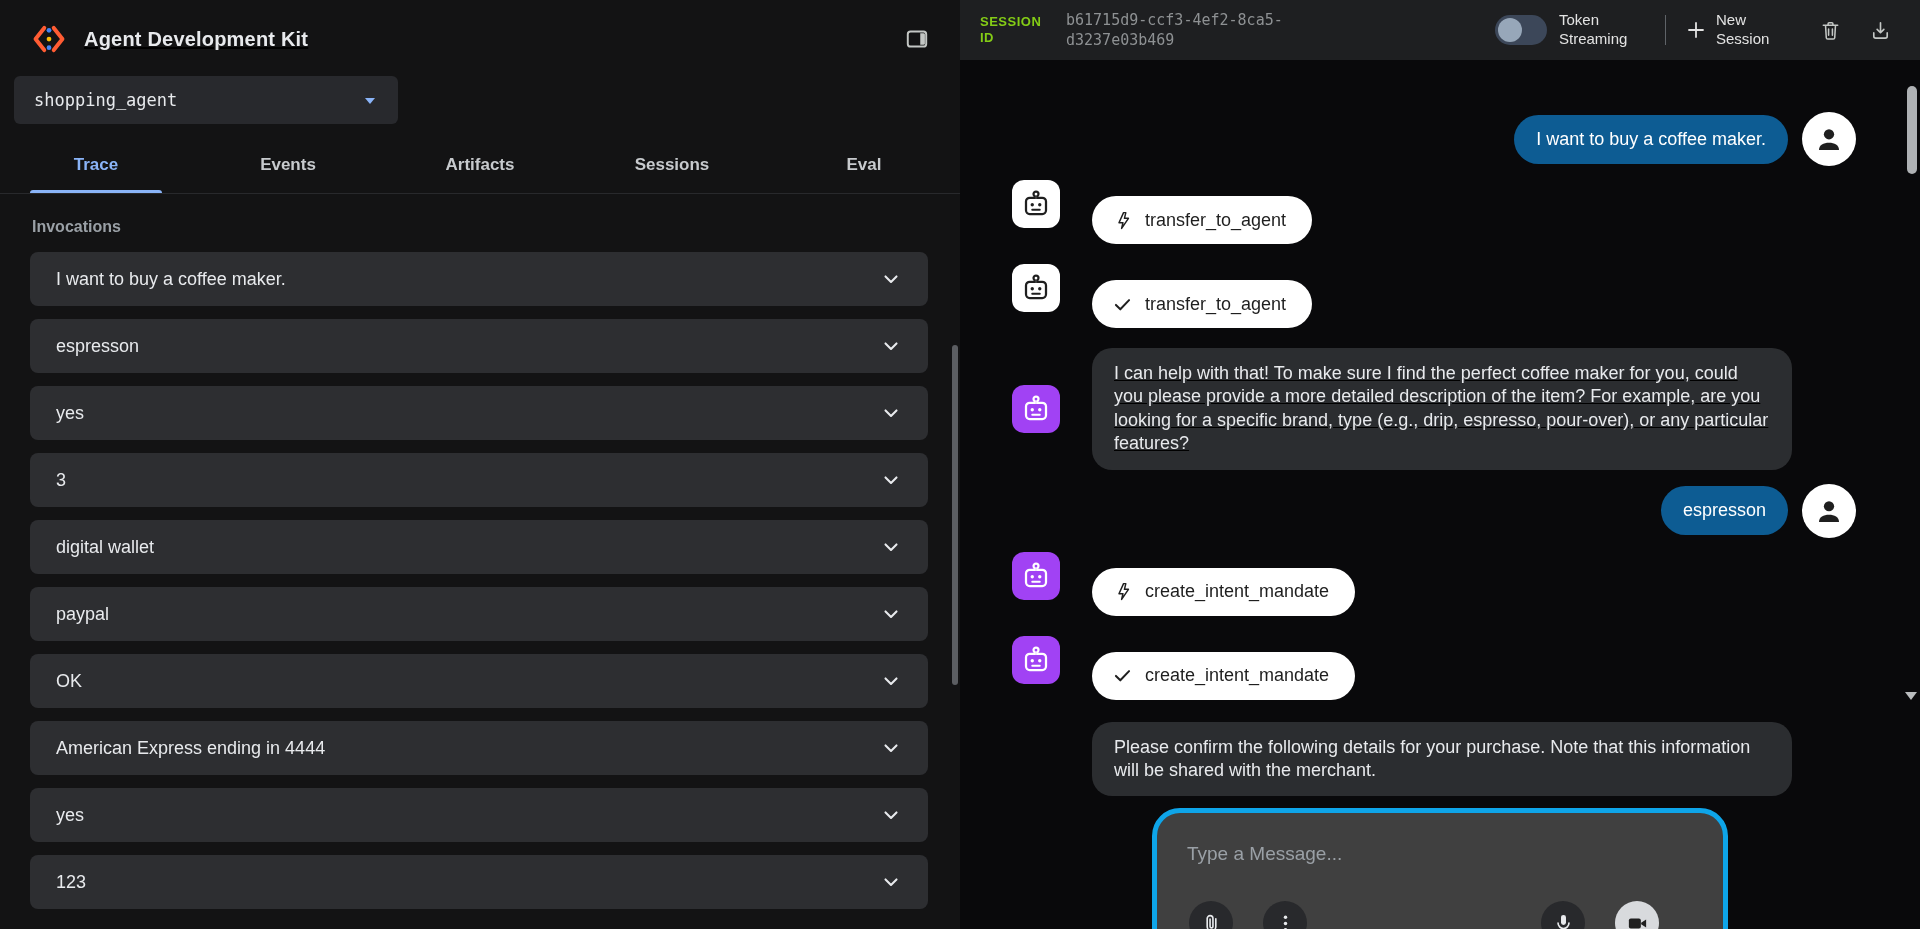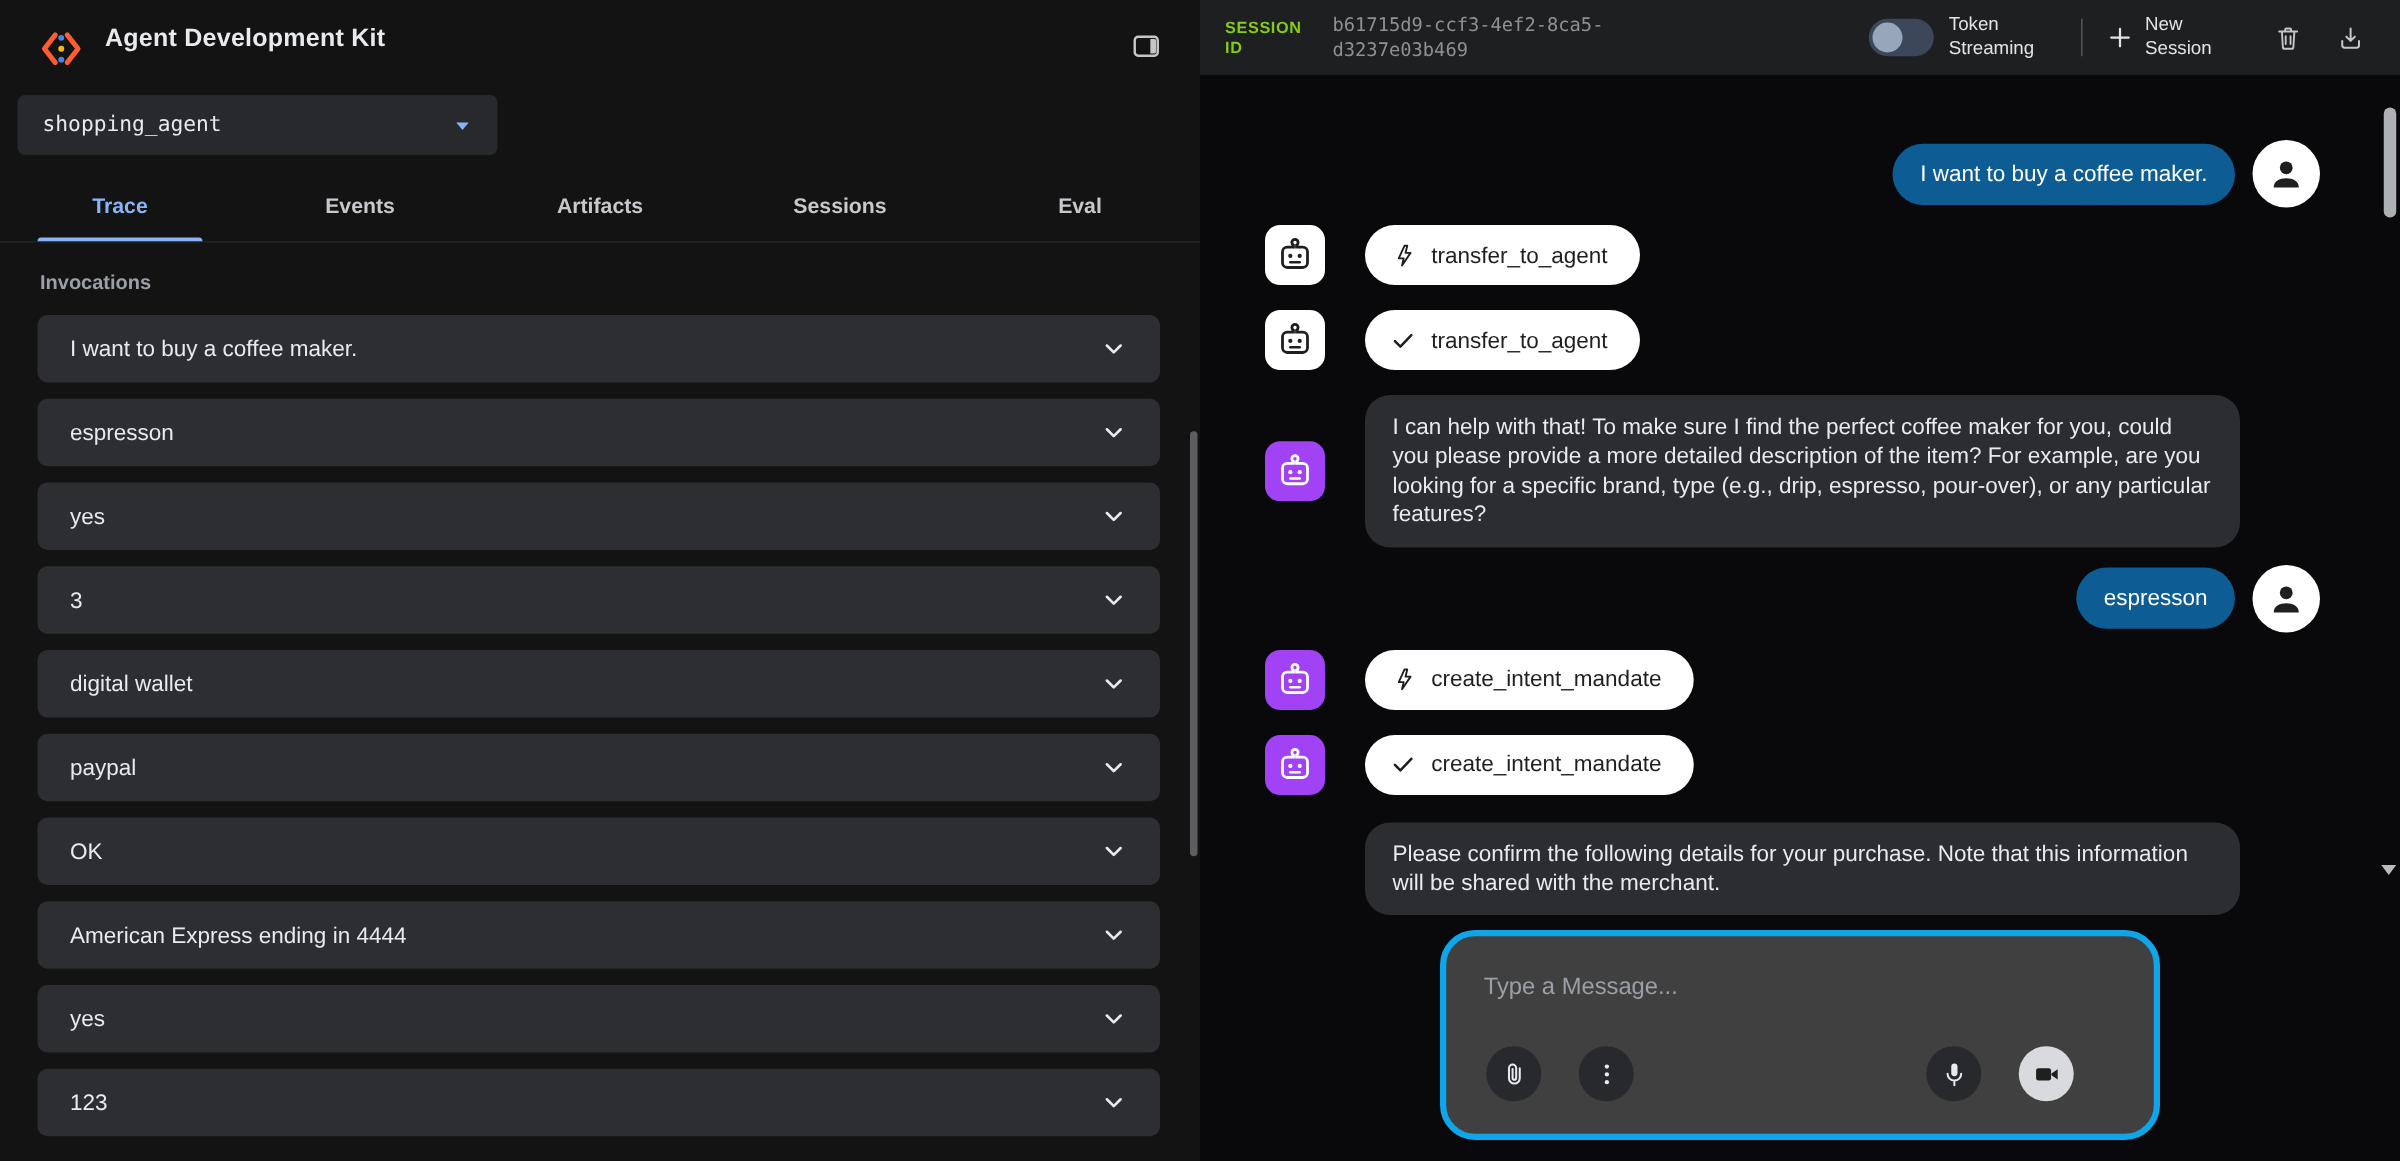--- a/index.html
+++ b/index.html
@@ -2,21 +2,21 @@
 <html><head>
 <meta charset="utf-8">
 <style>
   * { margin:0; padding:0; box-sizing:border-box; }
   html,body { width:1920px; height:929px; overflow:hidden; background:#000; }
   body { font-family:"Liberation Sans", sans-serif; }
   .app { display:flex; width:1920px; height:929px; }
 
   
   .left-panel { width:960px; height:100%; background:#131314; position:relative; display:flex; flex-direction:column; flex-shrink:0; }
-  .lp-header { display:flex; align-items:flex-start; padding:20px 26px 10px 30px; }
+  .lp-header { display:flex; align-items:center; padding:20px 26px 10px 30px;text-decoration:underline; }
   .logo { width:38px; height:38px; margin-right:16px; flex-shrink:0; }
   .app-title { color:#e8eaed; font-size:20px; font-weight:700; letter-spacing:.2px; flex:1; }
   .collapse-btn { width:34px; height:34px; display:flex; align-items:center; justify-content:center; color:#c4c7c5; cursor:pointer; border-radius:6px; }
   .collapse-btn svg { width:26px; height:26px; }
 
   .agent-select { margin:8px 0 4px 14px; width:384px; height:48px; background:#28292d; border-radius:6px; display:flex; align-items:center; padding:0 16px 0 20px; cursor:pointer; }
   .agent-select .val { font-family:"DejaVu Sans Mono", monospace; color:#e8eaed; font-size:17px; flex:1; }
   .agent-select .dd-arrow { color:#8ab4f8; width:24px; height:24px; }
 
   .tabs { display:flex; height:58px; margin-top:8px; border-bottom:1px solid #28292c; }
@@ -62,21 +62,21 @@
   .user-avatar { width:54px; height:54px; border-radius:50%; background:#fff; color:#1f1f1f; display:flex; align-items:center; justify-content:center; margin-left:14px; flex-shrink:0; }
   .user-avatar svg { width:30px; height:30px; }
 
   .msg-bot { display:flex; align-items:center; padding-left:52px; }
   .avatar { width:48px; height:48px; border-radius:12px; display:flex; align-items:center; justify-content:center; margin-right:32px; flex-shrink:0; align-self:flex-start; }
   .avatar svg { width:30px; height:30px; }
   .avatar.white { background:#ffffff; color:#1f1f1f; }
   .avatar.purple { background:#a142f4; color:#ffffff; }
   .avatar.spacer { background:transparent; }
 
-  .tool-pill { background:#ffffff; color:#1f1f1f; height:48px; border-radius:26px; display:flex; align-items:center; gap:12px; padding:0 26px 0 20px; font-size:18px; font-weight:500; cursor:pointer; }
+  .tool-pill { background:#ffffff; color:#1f1f1f; height:48px; border-radius:26px; display:flex; align-items:center; gap:12px; padding:0 26px 0 20px; font-size:18px; font-weight:500; cursor:pointer;margin-top:16px; }
   .tool-pill svg { width:21px; height:21px; }
 
   .bot-bubble { background:#2b2d30; color:#e8eaed; font-size:18px; line-height:1.3; padding:14px 22px; border-radius:20px; max-width:700px; }
 
   .mb14 { margin-bottom:14px; } .mb20 { margin-bottom:20px; } .mb22 { margin-bottom:22px; } .mb12 { margin-bottom:12px; }
 
   
   .input-box { position:relative; margin-left:192px; width:576px; height:168px; border:5px solid #0ea5e9; border-radius:28px; background:#404040; flex-shrink:0; }
   .input-placeholder { position:absolute; top:30px; left:30px; color:#9aa0a6; font-size:19px; }
   .input-actions-left { position:absolute; top:88px; left:32px; display:flex; gap:30px; }
@@ -287,21 +287,21 @@
               </svg>
           </div>
           <div class="tool-pill">
             <svg viewBox="0 0 24 24">
                 <use href="#i-check"></use>
               </svg>
             <span>transfer_to_agent</span>
           </div>
         </div>
 
-        <div class="msg-bot mb14" style="align-items:center;">
+        <div class="msg-bot mb14" style="align-items:center;text-decoration:underline;">
           <div class="avatar purple" style="align-self:center;">
             <svg viewBox="0 0 24 24">
                 <use href="#i-robot"></use>
               </svg>
           </div>
           <div class="bot-bubble">I can help with that! To make sure I find the perfect coffee maker for you, could you please provide a more detailed description of the item? For example, are you looking for a specific brand, type (e.g., drip, espresso, pour-over), or any particular features?</div>
         </div>
 
         <div class="msg-user mb14">
           <div class="user-bubble">espresson</div>

